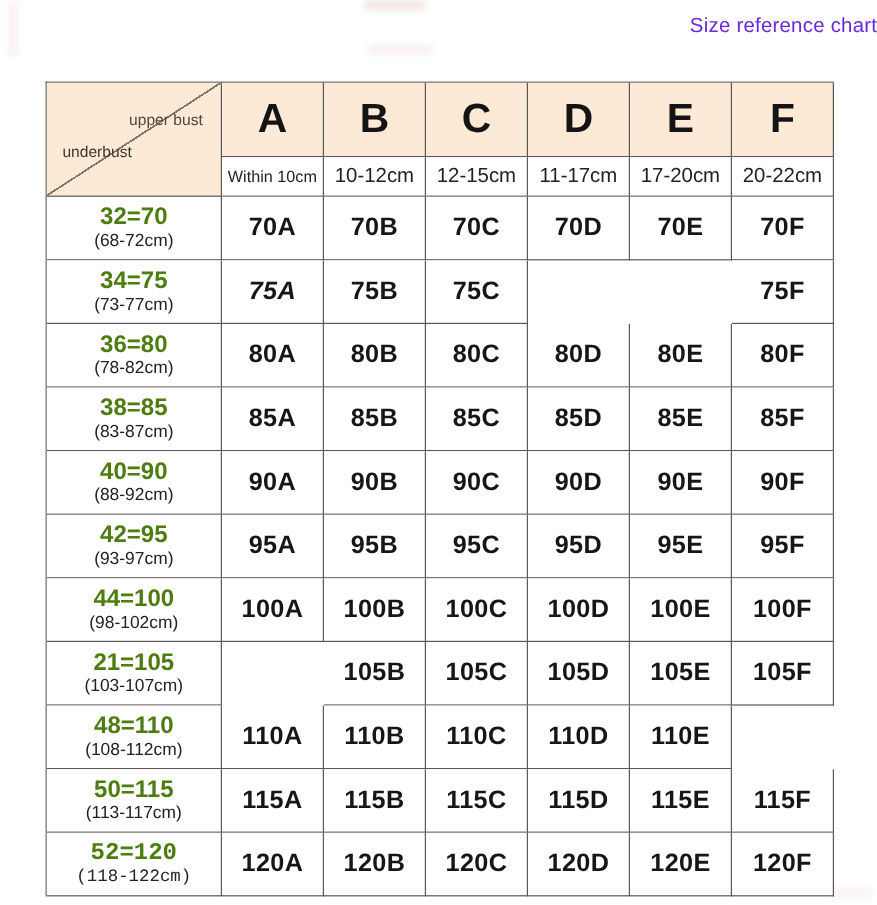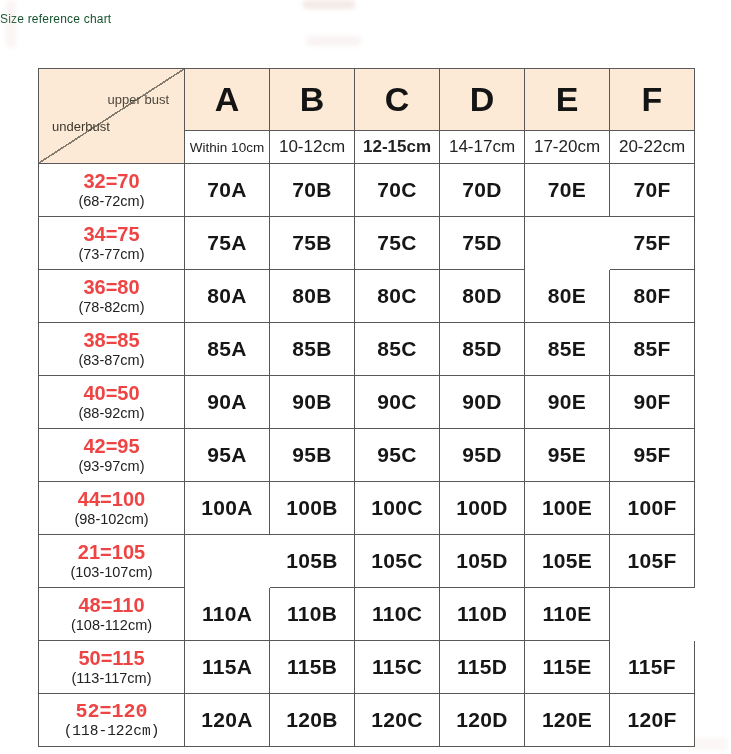--- a/index.html
+++ b/index.html
@@ -11,22 +11,22 @@
   .stage{
     position:relative;
     width:731px;height:754px;
     background:#ffffff;
     font-family:"Liberation Sans","DejaVu Sans",sans-serif;
     color:var(--ink);
     overflow:hidden;
   }
   .title{
     position:absolute;left:0;right:0;top:12px;
-    text-align:left;
-    font-size:12px;font-weight:400;color:#14532d;
+    text-align:right;
+    font-size:17px;font-weight:400;color:#6d28d9;
     letter-spacing:0.2px;
   }
   
   .smudge{position:absolute;border-radius:4px;filter:blur(2px);pointer-events:none;}
   .smudge.a{left:303px;top:0;width:52px;height:9px;background:rgba(205,160,150,0.22);}
   .smudge.b{left:306px;top:36px;width:55px;height:10px;background:rgba(215,185,178,0.16);}
   .smudge.c{left:6px;top:0;width:10px;height:48px;background:rgba(235,210,205,0.22);}
   .smudge.d{left:688px;top:738px;width:40px;height:12px;background:rgba(230,205,198,0.16);}
 
   .grid{
@@ -65,21 +65,21 @@
   }
   .range-cell{
     background:#fff;
     font-size:17px;font-weight:500;color:#222;
     white-space:nowrap;
   }
   .range-cell.first{font-size:13.5px;font-weight:400;}
   .rowlabel-cell{
     flex-direction:column;line-height:1.18;background:#fff;
   }
-  .rowlabel-cell .size{font-size:20px;font-weight:700;color:#ef4444;}
+  .rowlabel-cell .size{font-size:20px;font-weight:700;color:#4d7c0f;}
   .rowlabel-cell .range{font-size:14.5px;font-weight:400;color:#222;}
   .data-cell{
     background:#fff;
     font-size:21px;font-weight:600;color:#161616;
     letter-spacing:0.3px;
   }
 </style>
 </head>
 <body>
 
@@ -95,45 +95,44 @@
     <div class="cell corner">
       <span class="ub">upper bust</span>
       <span class="lb">underbust</span>
     </div>
 
   <div class="cell letter-cell" style="grid-area: 1 / 2;">A</div>
       <div class="cell range-cell first" style="grid-area: 2 / 2;">Within 10cm</div>
       <div class="cell letter-cell" style="grid-area: 1 / 3;">B</div>
       <div class="cell range-cell" style="grid-area: 2 / 3;">10-12cm</div>
       <div class="cell letter-cell" style="grid-area: 1 / 4;">C</div>
-      <div class="cell range-cell" style="grid-area: 2 / 4; font-weight: bold;">12-15cm</div>
+      <div class="cell range-cell" style="grid-area: 2 / 4;">12-15cm</div>
       <div class="cell letter-cell" style="grid-area: 1 / 5;">D</div>
-      <div class="cell range-cell" style="grid-area: 2 / 5;">14-17cm</div>
+      <div class="cell range-cell" style="grid-area: 2 / 5;">11-17cm</div>
       <div class="cell letter-cell" style="grid-area: 1 / 6;">E</div>
       <div class="cell range-cell" style="grid-area: 2 / 6;">17-20cm</div>
       <div class="cell letter-cell" style="grid-area: 1 / 7;">F</div>
       <div class="cell range-cell" style="grid-area: 2 / 7;">20-22cm</div>
       <div class="cell rowlabel-cell" style="grid-area: 3 / 1;">
     <div class="size">32=70</div>
     <div class="range">(68-72cm)</div>
   </div>
       <div class="cell data-cell" style="grid-area: 3 / 2;">70A</div>
       <div class="cell data-cell" style="grid-area: 3 / 3;">70B</div>
       <div class="cell data-cell" style="grid-area: 3 / 4;">70C</div>
       <div class="cell data-cell" style="grid-area: 3 / 5;">70D</div>
       <div class="cell data-cell" style="grid-area: 3 / 6;">70E</div>
       <div class="cell data-cell" style="grid-area: 3 / 7;">70F</div>
       <div class="cell rowlabel-cell" style="grid-area: 4 / 1;">
     <div class="size">34=75</div>
     <div class="range">(73-77cm)</div>
   </div>
-      <div class="cell data-cell" style="grid-area: 4 / 2;">75A</div>
+      <div class="cell data-cell" style="grid-area: 4 / 2; font-style: italic;">75A</div>
       <div class="cell data-cell" style="grid-area: 4 / 3;">75B</div>
       <div class="cell data-cell" style="grid-area: 4 / 4;">75C</div>
-      <div class="cell data-cell" style="grid-area: 4 / 5;">75D</div>
       <div class="cell data-cell" style="grid-area: 4 / 7;">75F</div>
       <div class="cell rowlabel-cell" style="grid-area: 5 / 1;">
     <div class="size">36=80</div>
     <div class="range">(78-82cm)</div>
   </div>
       <div class="cell data-cell" style="grid-area: 5 / 2;">80A</div>
       <div class="cell data-cell" style="grid-area: 5 / 3;">80B</div>
       <div class="cell data-cell" style="grid-area: 5 / 4;">80C</div>
       <div class="cell data-cell" style="grid-area: 5 / 5;">80D</div>
       <div class="cell data-cell" style="grid-area: 5 / 6;">80E</div>
@@ -142,21 +141,21 @@
     <div class="size">38=85</div>
     <div class="range">(83-87cm)</div>
   </div>
       <div class="cell data-cell" style="grid-area: 6 / 2;">85A</div>
       <div class="cell data-cell" style="grid-area: 6 / 3;">85B</div>
       <div class="cell data-cell" style="grid-area: 6 / 4;">85C</div>
       <div class="cell data-cell" style="grid-area: 6 / 5;">85D</div>
       <div class="cell data-cell" style="grid-area: 6 / 6;">85E</div>
       <div class="cell data-cell" style="grid-area: 6 / 7;">85F</div>
       <div class="cell rowlabel-cell" style="grid-area: 7 / 1;">
-    <div class="size">40=50</div>
+    <div class="size">40=90</div>
     <div class="range">(88-92cm)</div>
   </div>
       <div class="cell data-cell" style="grid-area: 7 / 2;">90A</div>
       <div class="cell data-cell" style="grid-area: 7 / 3;">90B</div>
       <div class="cell data-cell" style="grid-area: 7 / 4;">90C</div>
       <div class="cell data-cell" style="grid-area: 7 / 5;">90D</div>
       <div class="cell data-cell" style="grid-area: 7 / 6;">90E</div>
       <div class="cell data-cell" style="grid-area: 7 / 7;">90F</div>
       <div class="cell rowlabel-cell" style="grid-area: 8 / 1;">
     <div class="size">42=95</div>

